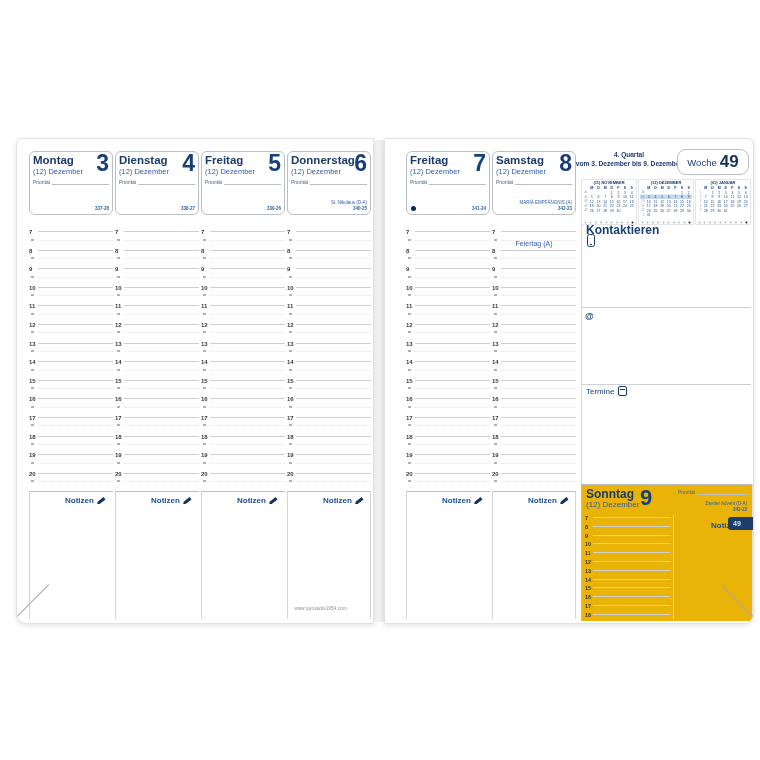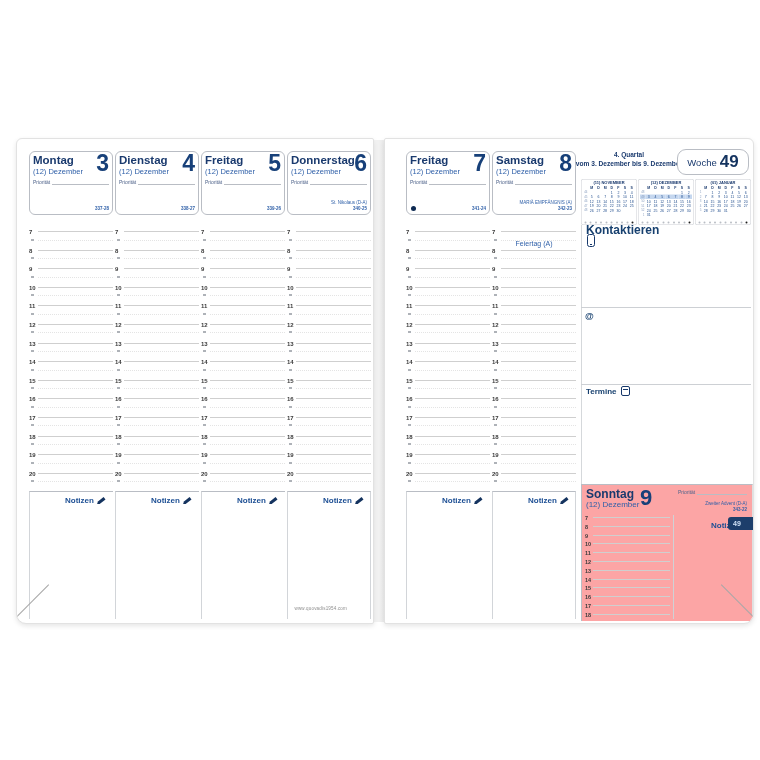--- a/index.html
+++ b/index.html
@@ -73,28 +73,28 @@
   .mc-dot.black{background:#1c1c1c;}
 
   .sb-vline{position:absolute;left:196px;top:86px;height:259px;border-left:1px solid #d5d8db;}
   .sb-rule{position:absolute;left:196px;width:170px;border-top:1px solid #cdd0d4;}
   .r1{top:168px;} .r2{top:245px;}
   .contact-label{position:absolute;left:201px;top:84px;font-size:12px;font-weight:bold;color:#17406f;}
   .phone-icon{position:absolute;left:202px;top:95px;width:8px;height:13px;border:1.2px solid #16386b;border-radius:2.5px;}
   .phone-icon::after{content:"";position:absolute;left:2px;right:2px;bottom:1px;border-top:1px solid #16386b;}
   .at-sign{position:absolute;left:200px;top:172px;font-size:9px;font-weight:bold;color:#17406f;}
   .termine-row{position:absolute;left:201px;top:247px;display:flex;align-items:center;
-               font-size:8px;font-weight:bold;color:#17406f;}
+               font-size:8px;font-weight:normal;color:#17406f;}
   .cal-icon{display:inline-block;width:9px;height:10px;border:1.2px solid #16386b;border-radius:2px;
             position:relative;margin-left:4px;}
   .cal-icon::before{content:"";position:absolute;left:1px;right:1px;top:1.5px;border-top:1px solid #16386b;}
 
   
   .sunday{position:absolute;left:196px;top:345px;width:172px;height:137px;
-          border-top:1px solid #b9bdc4;border-left:1px solid #b9bdc4;border-right:1px solid #e0e0e0;background:#fca5a5;}
+          border-top:1px solid #b9bdc4;border-left:1px solid #b9bdc4;border-right:1px solid #e0e0e0;background:#eab308;}
   .sun-name{position:absolute;left:4px;top:2px;font-size:12px;font-weight:bold;color:#1a3a6e;}
   .sun-num{position:absolute;left:58px;top:0px;font-size:22px;font-weight:bold;color:#174079;}
   .sun-month{position:absolute;left:4px;top:15px;font-size:8px;color:#2e5fa8;}
   .sun-prio{position:absolute;left:96px;right:5px;top:4px;display:flex;align-items:flex-end;}
   .sun-holiday{position:absolute;right:5px;top:16px;font-size:4.5px;color:#2e5fa8;text-align:right;}
   .sun-count{position:absolute;right:5px;top:22px;font-size:4.5px;font-weight:bold;color:#2e5fa8;}
   .sun-hours{position:absolute;left:3px;top:30px;width:85px;}
   .sun-row{display:flex;align-items:flex-start;height:8.8px;}
   .sun-hour-label{font-size:5.5px;font-weight:bold;color:#3a3a3a;width:8px;line-height:6px;}
   .sun-line{flex:1;border-top:1px solid #cfcfcf;margin-top:2px;}

